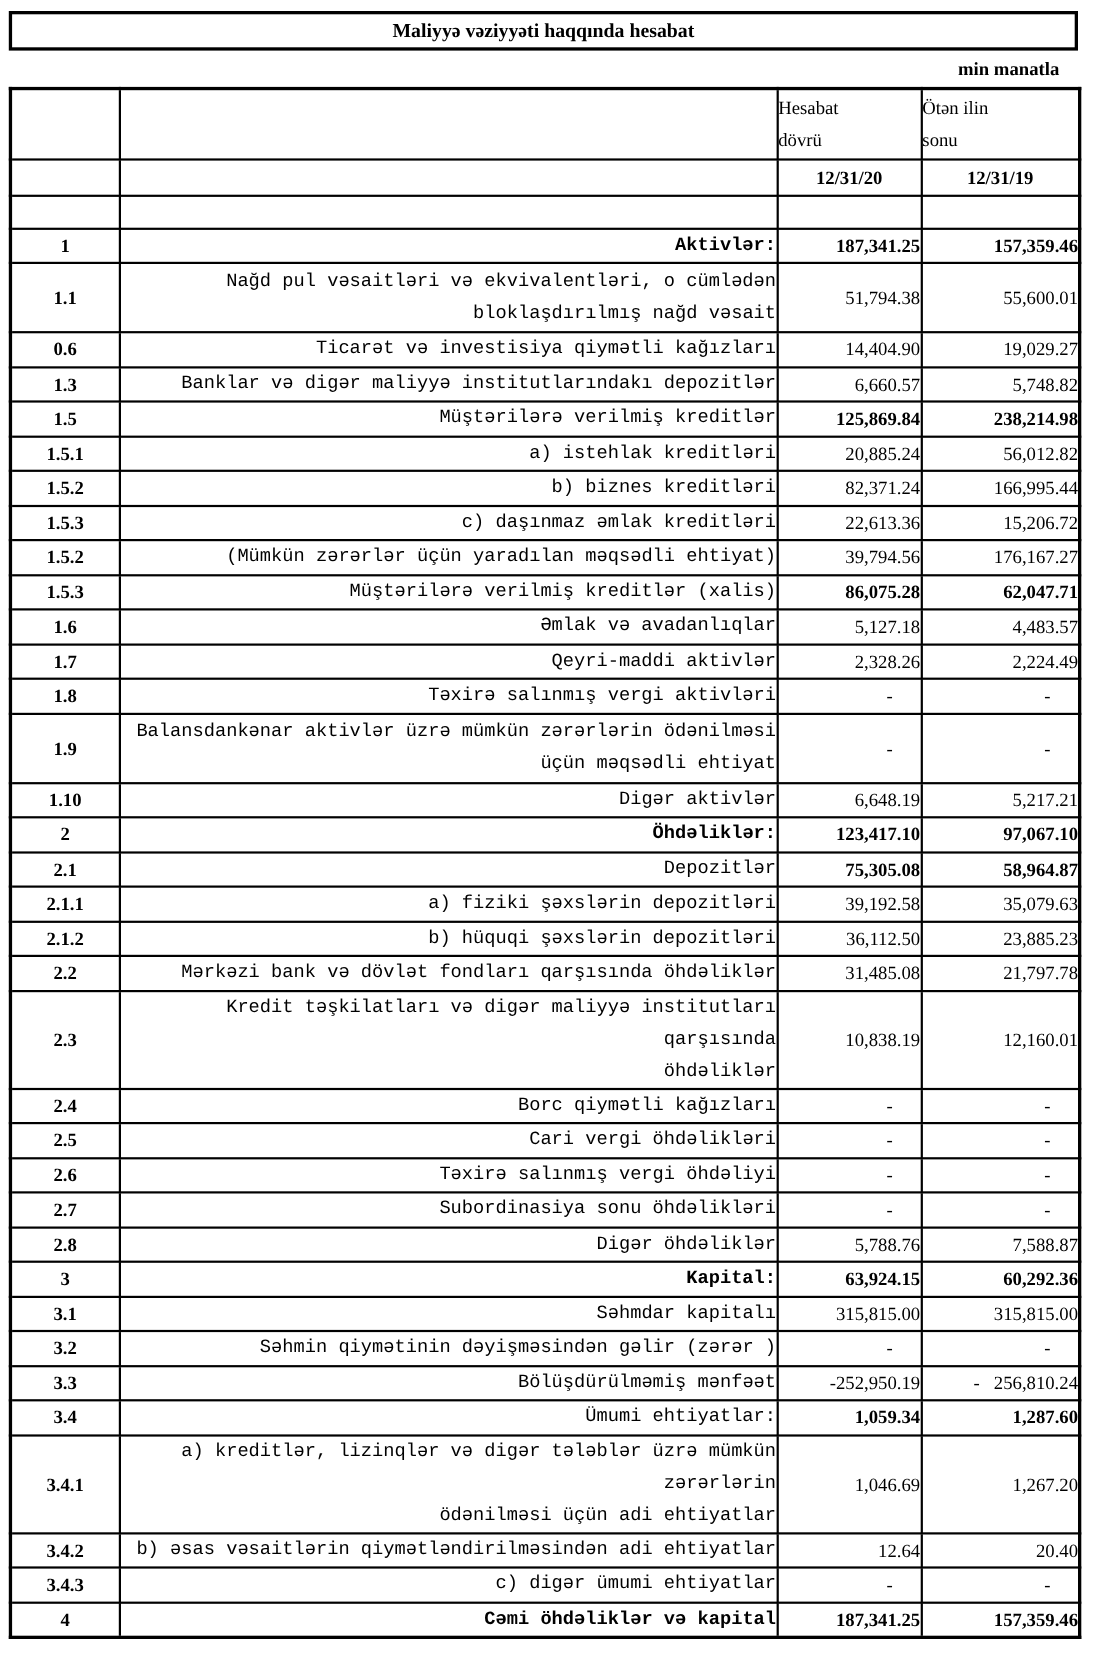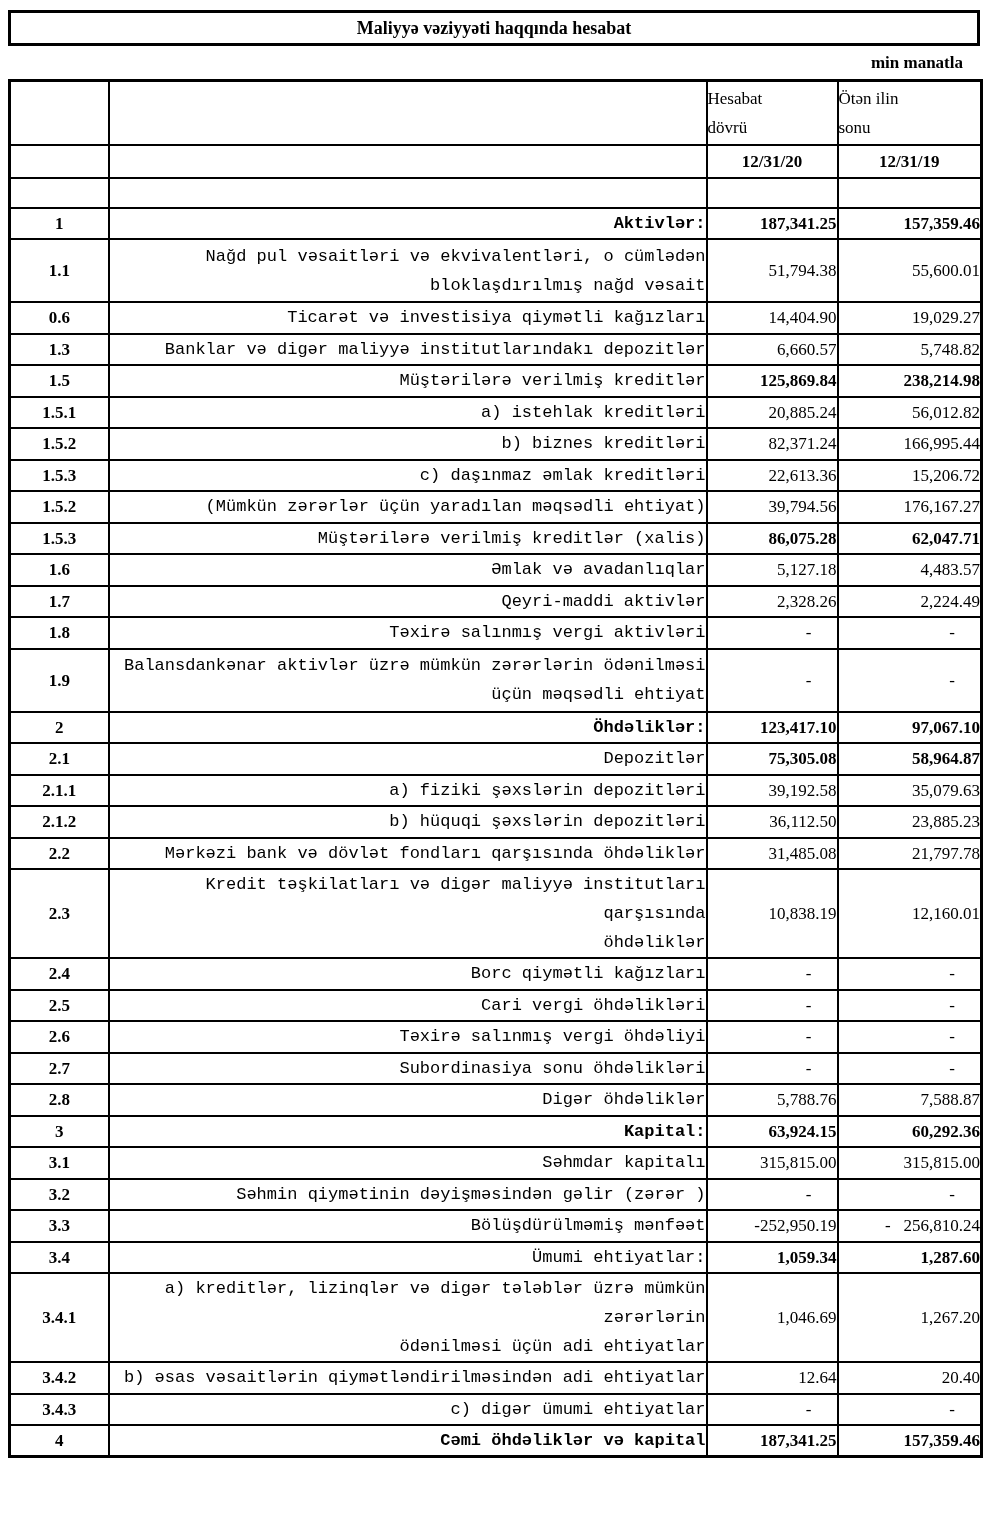--- a/index.html
+++ b/index.html
@@ -188,20 +188,26 @@
     <td class="lbl">Təxirə salınmış vergi aktivləri</td>
     <td class="num dash">-</td>
     <td class="num dash">-</td>
   </tr>
       <tr class="row-normal tall">
     <td class="no">1.9</td>
     <td class="lbl">Balansdankənar aktivlər üzrə mümkün zərərlərin ödənilməsi
 üçün məqsədli ehtiyat</td>
     <td class="num dash">-</td>
     <td class="num dash">-</td>
+  </tr>
+      <tr class="std row-normal">
+    <td class="no">1.10</td>
+    <td class="lbl">Digər aktivlər</td>
+    <td class="num">6,648.19</td>
+    <td class="num">5,217.21</td>
   </tr>
       <tr class="std row-section">
     <td class="no">2</td>
     <td class="lbl">Öhdəliklər:</td>
     <td class="num">123,417.10</td>
     <td class="num">97,067.10</td>
   </tr>
       <tr class="std row-subtotal">
     <td class="no">2.1</td>
     <td class="lbl">Depozitlər</td>

